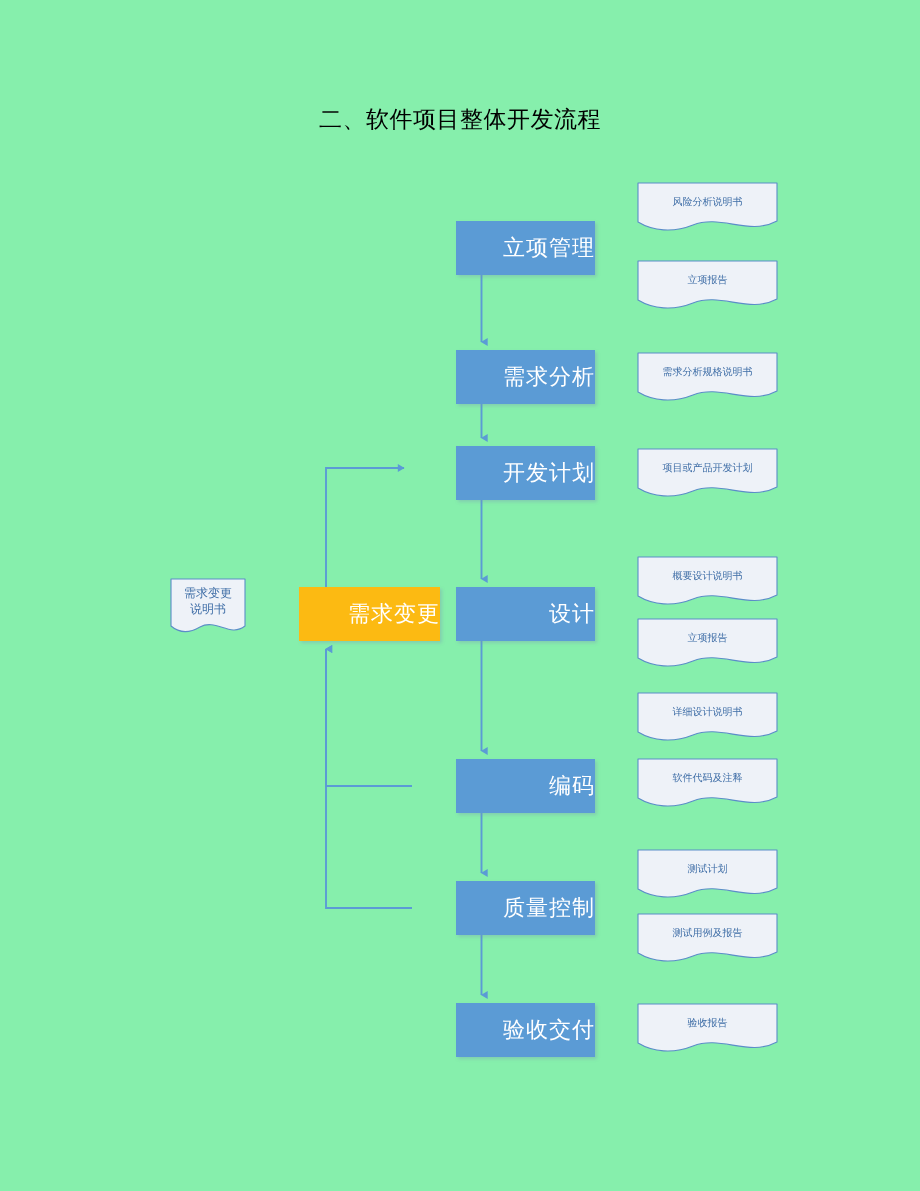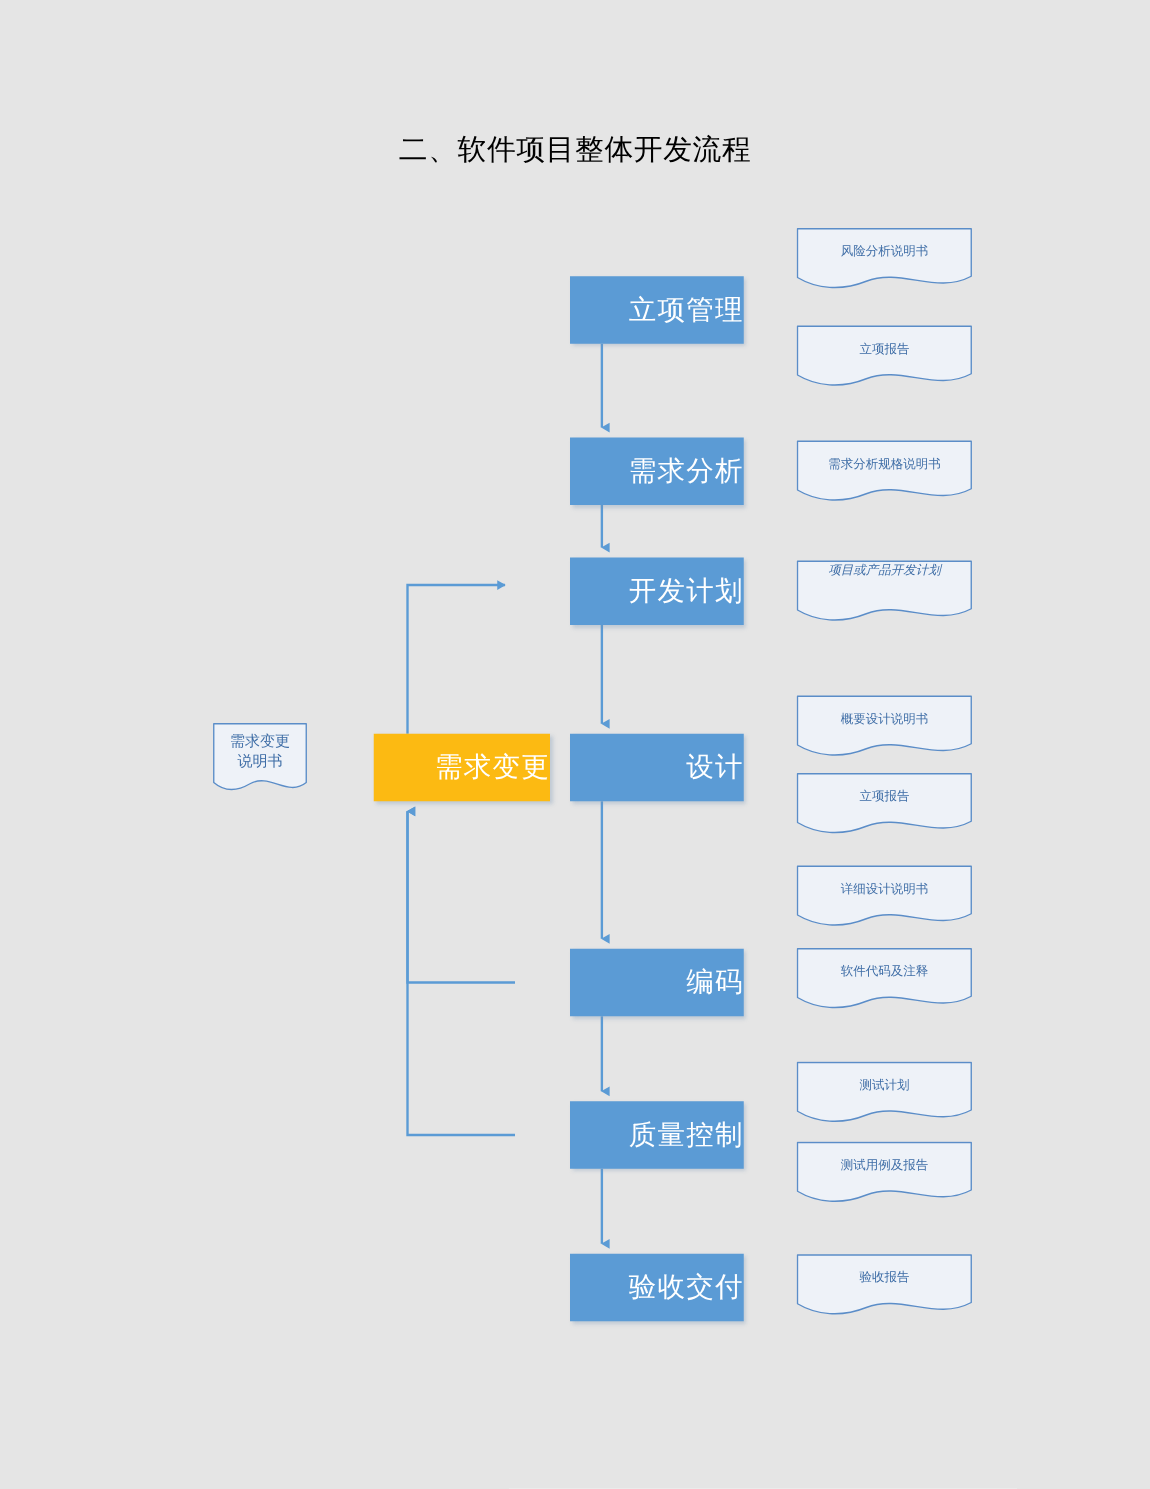--- a/index.html
+++ b/index.html
@@ -11,21 +11,21 @@
     width: 920px;
     height: 1191px;
     position: relative;
     font-family: "Liberation Sans", "DejaVu Sans", sans-serif;
     overflow: hidden;
   }
   #page {
     position: relative;
     width: 920px;
     height: 1191px;
-    background: #e5e5e5;
+    background: #86efac;
   }
   .title {
     position: absolute;
     left: 0;
     top: 104px;
     width: 920px;
     text-align: center;
     font-size: 23px;
     color: #000000;
     letter-spacing: 0.5px;
@@ -184,21 +184,21 @@
     <svg width="141" height="50" viewBox="0 0 141 50" xmlns="http://www.w3.org/2000/svg">
       <path d="M1,1 L140,1 L140,39 C112,54 84,32 56,43 C36,51 16,49 1,40 Z" fill="#EEF2F8" stroke="#5B8DC8" stroke-width="1.1" stroke-linejoin="round"></path>
     </svg>
     <div class="doclabel" style="padding-top:11px;">需求分析规格说明书</div>
   </div>
 
   <div class="doc" style="left:637px; top:448px; width:141px; height:50px;">
     <svg width="141" height="50" viewBox="0 0 141 50" xmlns="http://www.w3.org/2000/svg">
       <path d="M1,1 L140,1 L140,39 C112,54 84,32 56,43 C36,51 16,49 1,40 Z" fill="#EEF2F8" stroke="#5B8DC8" stroke-width="1.1" stroke-linejoin="round"></path>
     </svg>
-    <div class="doclabel" style="font-style:italic;">项目或产品开发计划</div>
+    <div class="doclabel" style="padding-top:11px;">项目或产品开发计划</div>
   </div>
 
   <div class="doc" style="left:637px; top:556px; width:141px; height:50px;">
     <svg width="141" height="50" viewBox="0 0 141 50" xmlns="http://www.w3.org/2000/svg">
       <path d="M1,1 L140,1 L140,39 C112,54 84,32 56,43 C36,51 16,49 1,40 Z" fill="#EEF2F8" stroke="#5B8DC8" stroke-width="1.1" stroke-linejoin="round"></path>
     </svg>
     <div class="doclabel" style="padding-top:11px;">概要设计说明书</div>
   </div>
 
   <div class="doc" style="left:637px; top:618px; width:141px; height:50px;">

